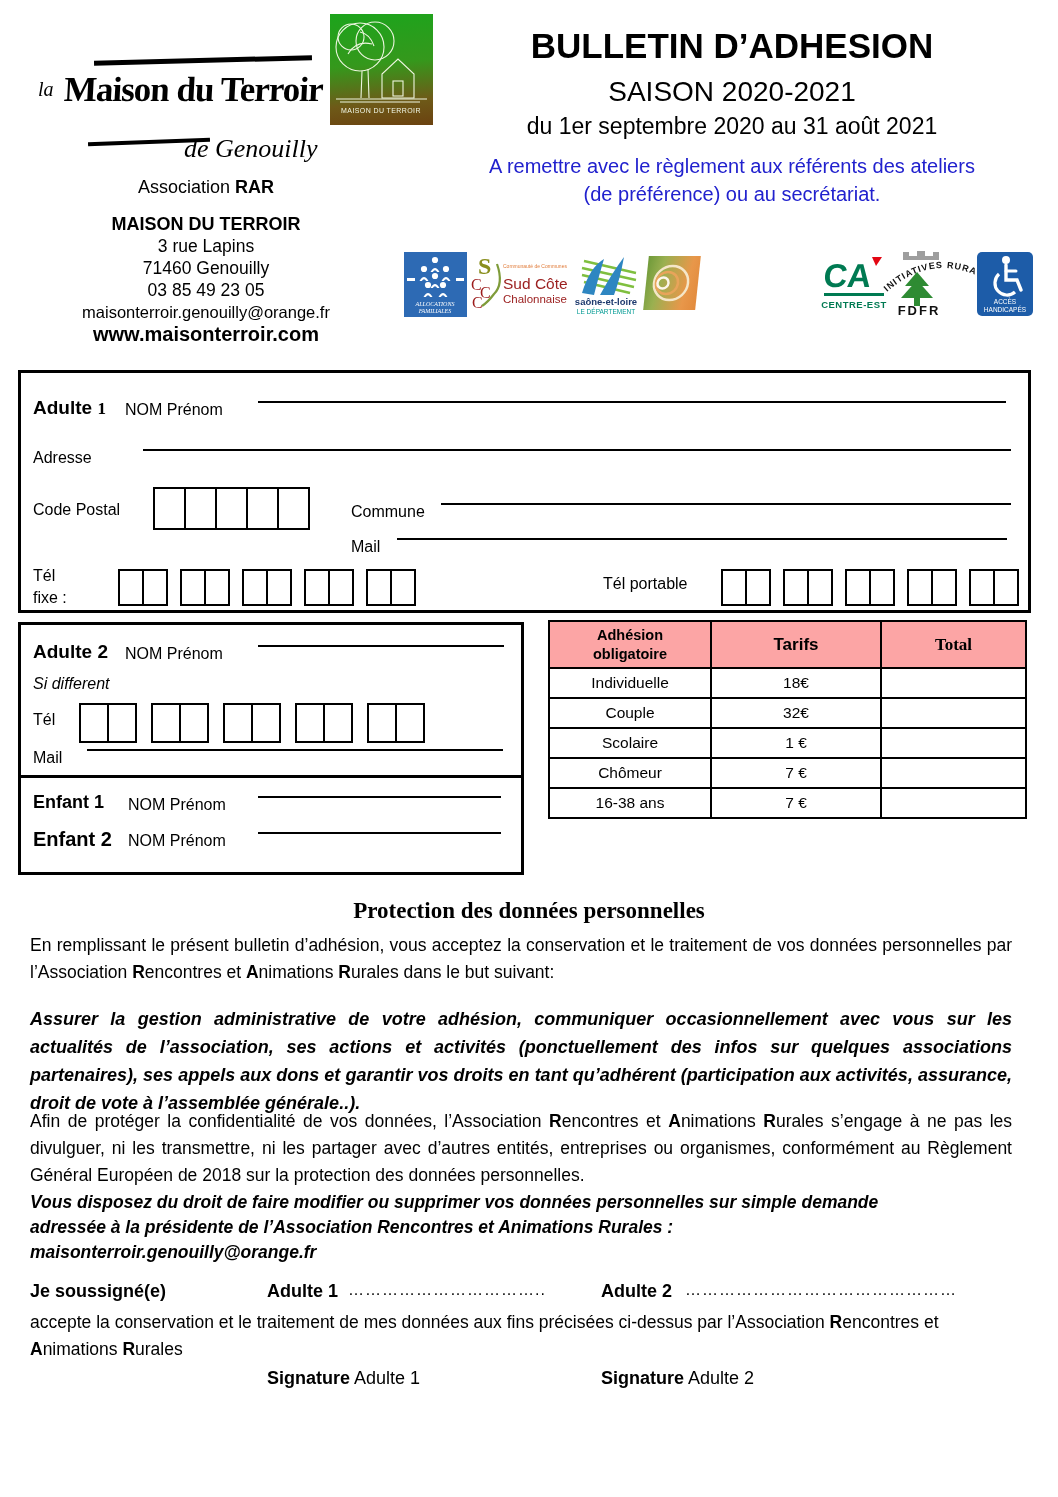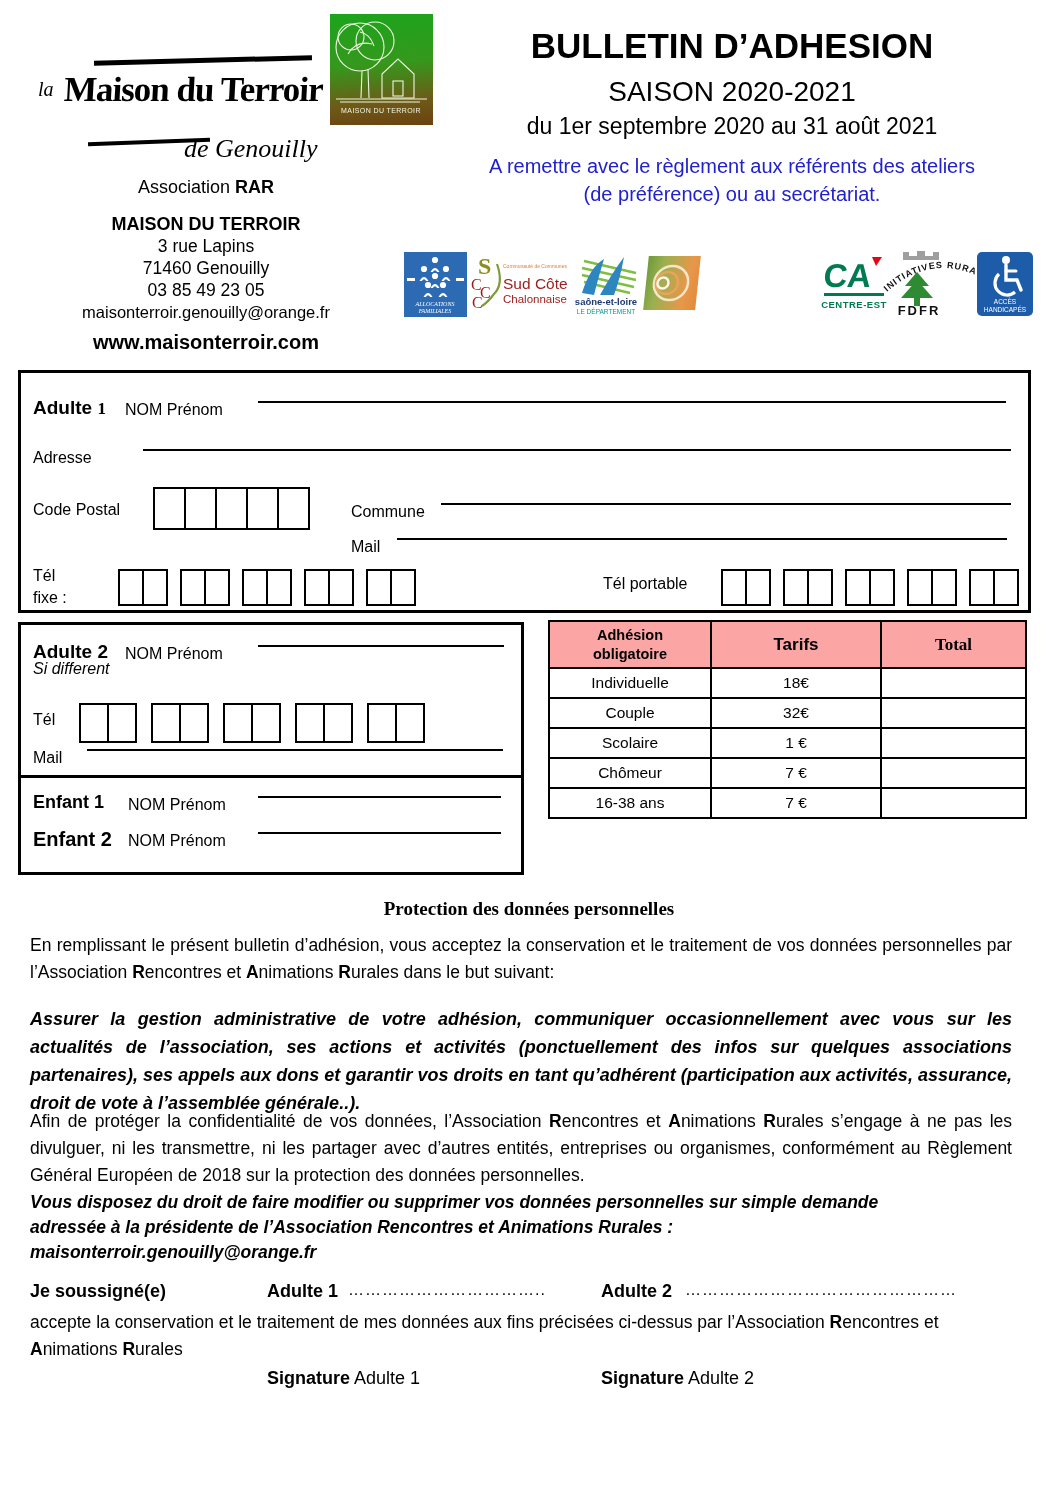--- a/index.html
+++ b/index.html
@@ -53,21 +53,21 @@
   #tariffs td,#tariffs th{border:2.5px solid #000;padding:0;vertical-align:middle;text-align:center;}
   #tariffs th{background:#fca5a5;}
   .th1{width:160px;font-size:14.5px;line-height:19px;}
   .th2{width:168px;font-size:17px;}
   .th3{width:143px;font-size:17px;font-family:"Liberation Serif",serif;}
   .trow td{height:28px;font-size:15.5px;}
   .tfoot td{height:60px;}
   .tfoot .gcell{background:#d2d2d2;font-weight:bold;font-size:15px;line-height:20px;}
   
   .ptitle{left:0;top:898px;width:1058px;text-align:center;
-          font-family:"Liberation Serif",serif;font-weight:bold;font-size:19px;}
+          font-family:"Liberation Serif",serif;font-weight:bold;font-size:23px;}
   .para{position:absolute;left:30px;width:982px;font-size:17.5px;text-align:justify;}
   .p-reg{line-height:27px;}
   .p-bi{font-weight:bold;font-style:italic;}
   .sigrow{position:absolute;left:0;width:1058px;font-size:18px;}
   .dots{font-size:16px;letter-spacing:1px;}
 </style>
 </head>
 <body>
 
 <div id="page">
@@ -96,21 +96,21 @@
     </svg>
   </div>
 
   <div class="abs left-col">
     <div><span>Association </span><span class="b">RAR</span></div>
     <div class="b" style="margin-top:15px;">MAISON DU TERROIR</div>
     <div style="font-size:17.5px;">3 rue Lapins</div>
     <div style="font-size:17.5px;">71460 Genouilly</div>
     <div style="font-size:17.5px;">03 85 49 23 05</div>
     <div style="font-size:16.5px;">maisonterroir.genouilly@orange.fr</div>
-    <div class="b" style="font-size:20px;margin-top:8px;">www.maisonterroir.com</div>
+    <div class="b" style="font-size:20px;margin-top:0;">www.maisonterroir.com</div>
   </div>
 
   <div class="abs right-col">
     <div class="h-title">BULLETIN D’ADHESION</div>
     <div class="h-season">SAISON 2020-2021</div>
     <div class="h-period">du 1er septembre 2020 au 31 août 2021</div>
     <div class="h-note" style="color:#2121ce;">
       <div>A remettre avec le règlement aux référents des ateliers</div>
       <div>(de préférence) ou au secrétariat.</div>
     </div>
@@ -280,21 +280,21 @@
           <div class="telcell"></div>
         </div>
       </div>
   </div>
 
   <div class="fbox a2" id="box-a2">
     <span class="lbl-b" style="left:12px;top:16px;">Adulte 2</span>
     <span class="lbl" style="left:104px;top:20px;">NOM Prénom</span>
     <div class="line" style="left:237px;top:20px;width:246px;"></div>
 
-    <span class="lbl i" style="left:12px;top:35px;">Si different</span>
+    <span class="lbl i" style="left:12px;top:50px;">Si different</span>
 
     <span class="lbl" style="left:12px;top:86px;">Tél</span>
     <div class="telgrid" style="left:58px;top:78px;gap:14px;">
         <div class="telpair">
           <div class="telcell"></div>
           <div class="telcell"></div>
         </div>
         <div class="telpair">
           <div class="telcell"></div>
           <div class="telcell"></div>

